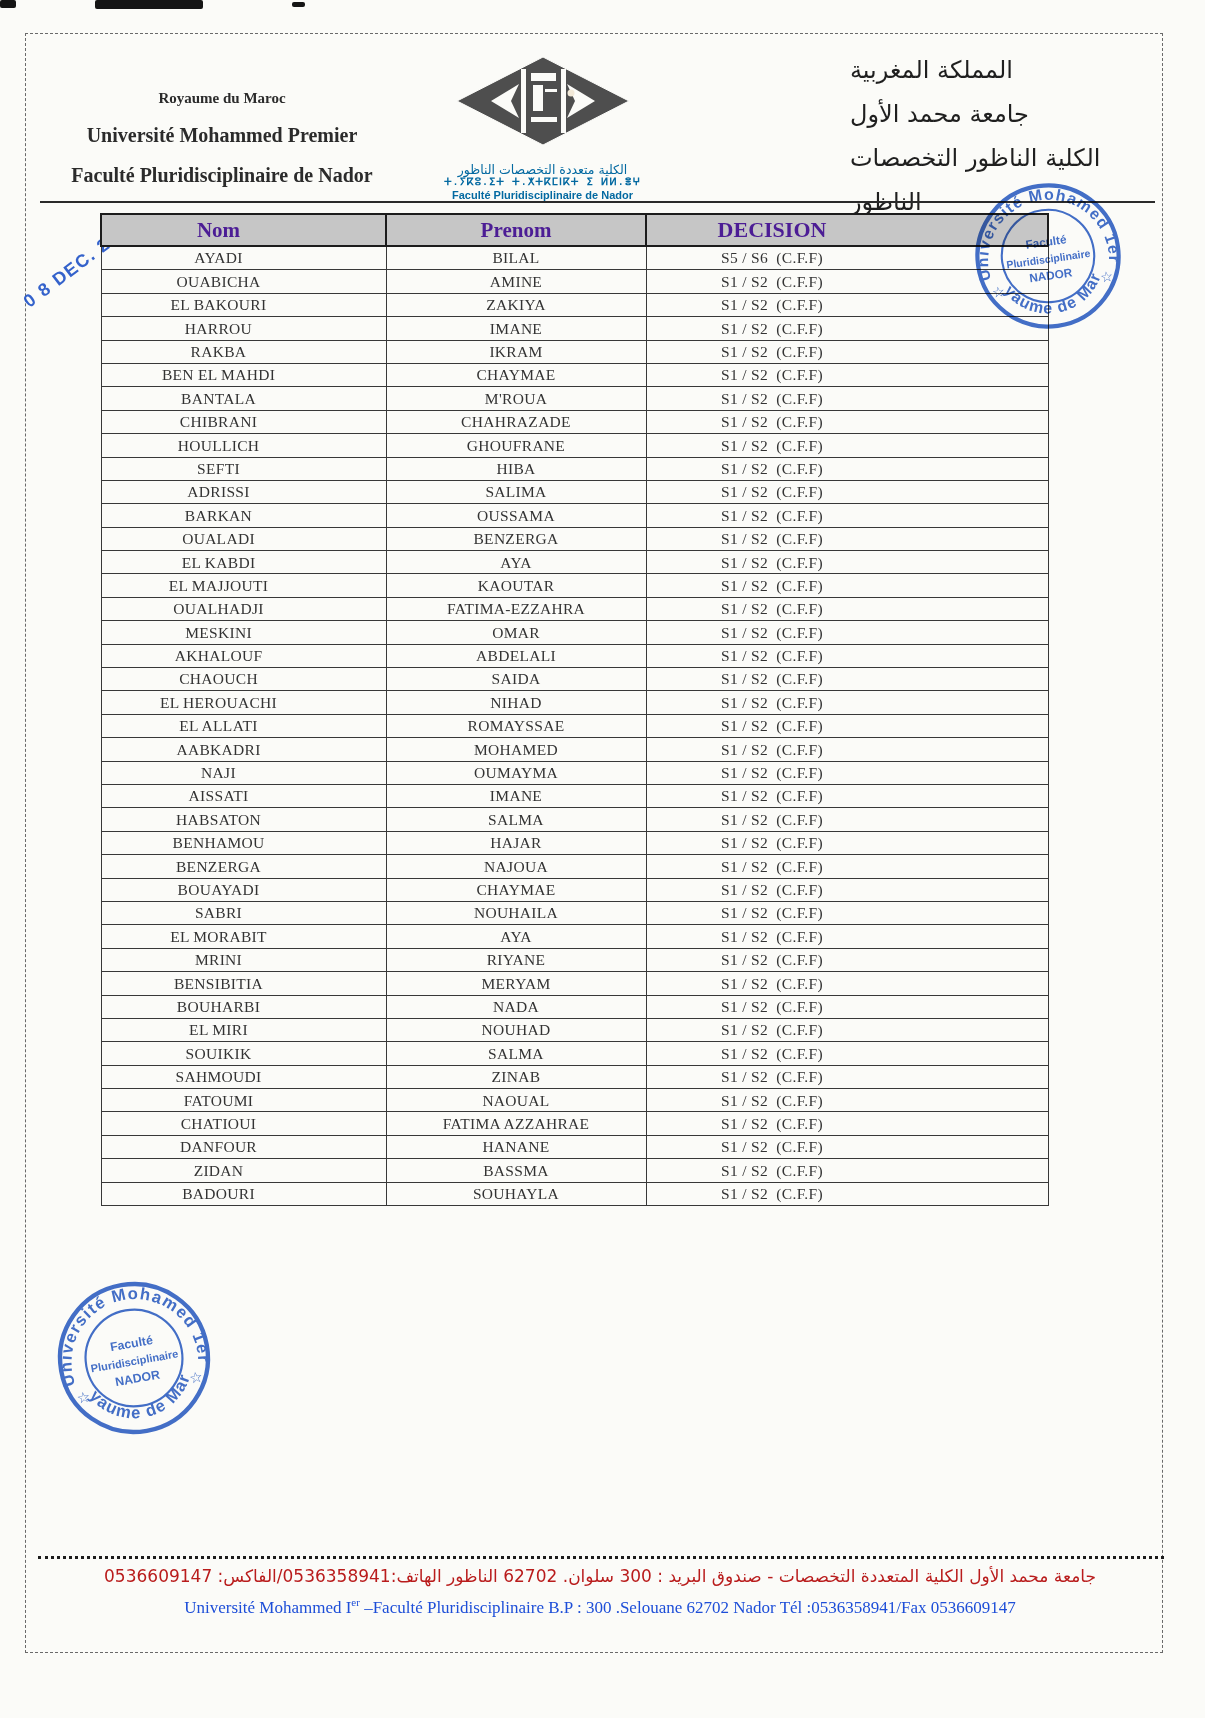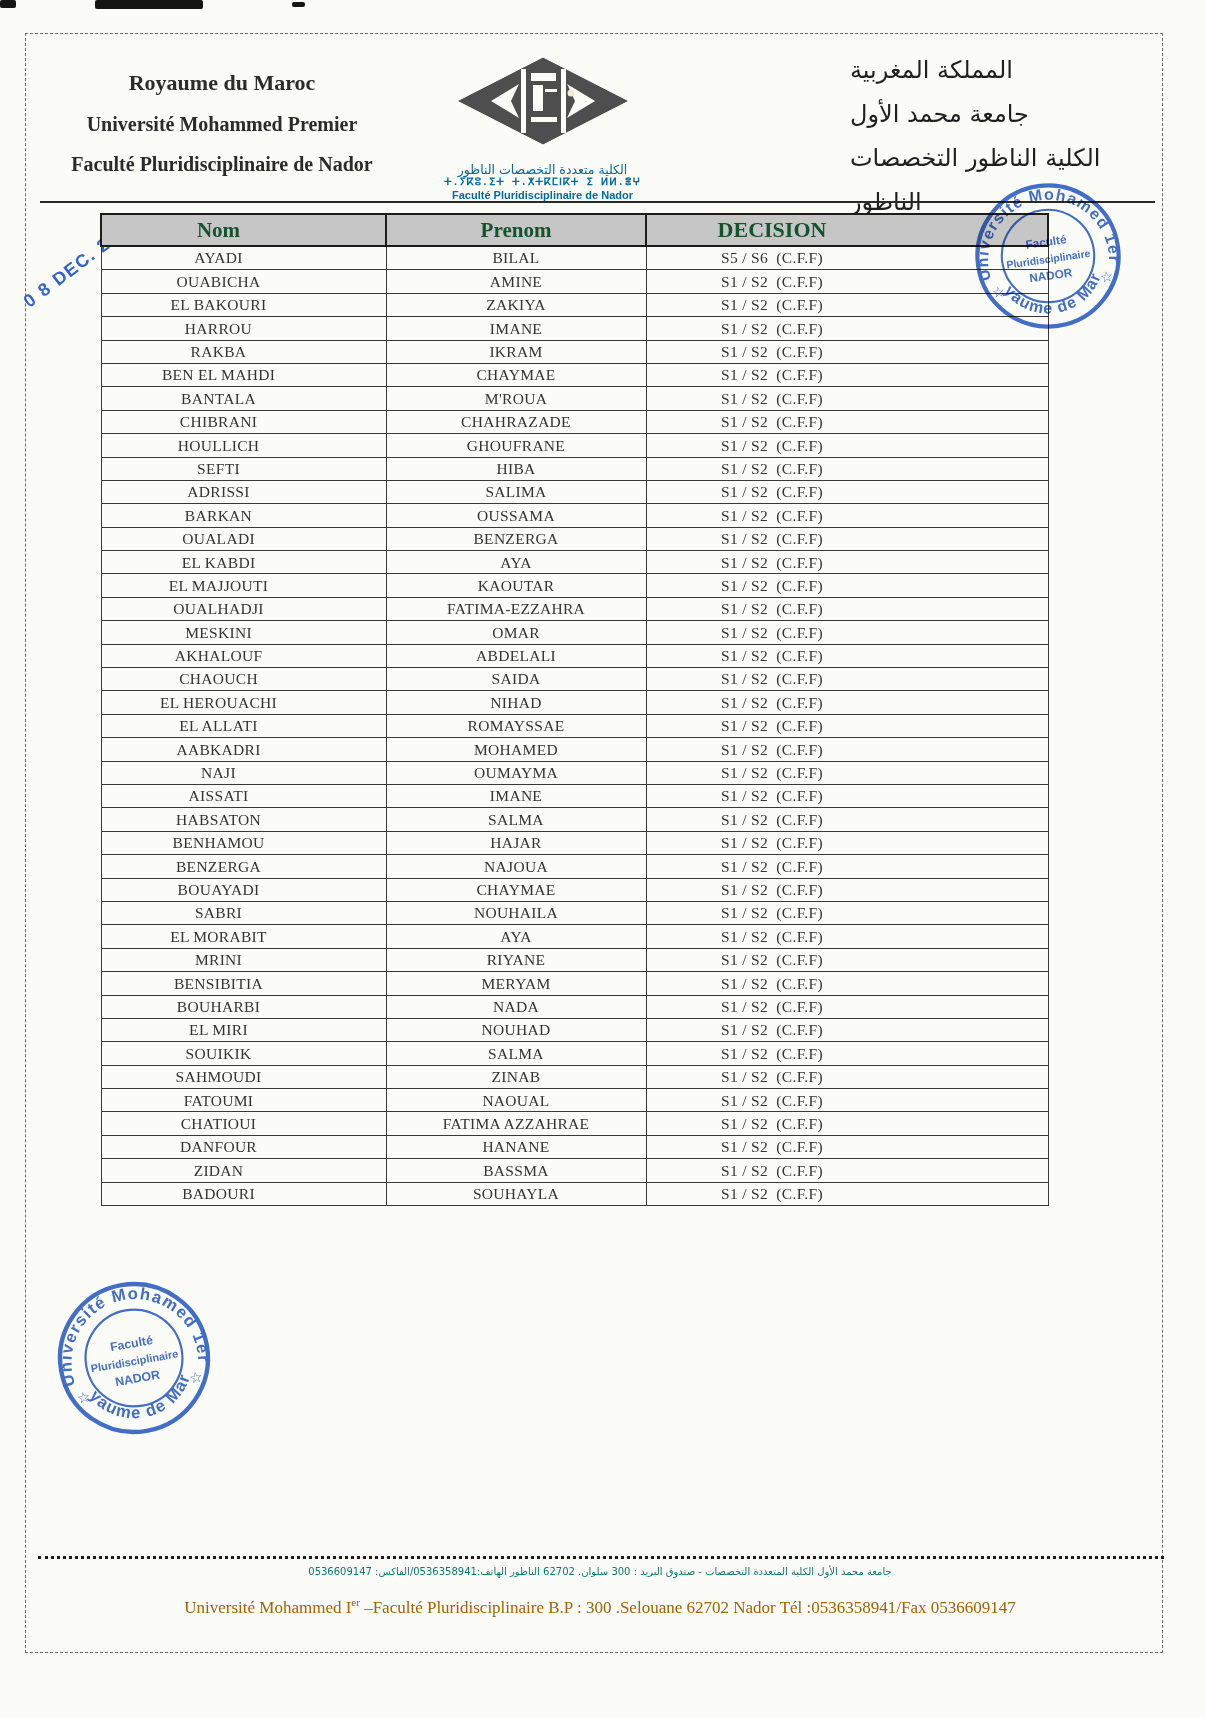--- a/index.html
+++ b/index.html
@@ -4,21 +4,21 @@
 <style>
   html,body{margin:0;padding:0;background:#e9e9e7;}
   .page{position:relative;width:1205px;height:1718px;background:#fbfbf8;overflow:hidden;
         font-family:"Liberation Serif",serif;color:#2b2b2b;}
   .frame{position:absolute;left:25px;top:33px;width:1136px;height:1618px;
          border:1px dashed #6a6a6a;pointer-events:none;}
   .smudge{position:absolute;background:#151515;border-radius:2px;}
 
   
   .hdr-left{position:absolute;left:42px;top:70px;width:360px;text-align:center;font-weight:bold;}
-  .hdr-left .l1{font-size:22px;margin-bottom:17px;}
+  .hdr-left .l1{font-size:15px;margin-bottom:17px;margin-top:20px;}
   .hdr-left .l2{font-size:20px;margin-bottom:17px;}
   .hdr-left .l3{font-size:20px;}
   .hdr-right{position:absolute;left:850px;top:48px;width:310px;text-align:left;direction:rtl;
              font-family:"DejaVu Sans",sans-serif;font-size:24px;line-height:44px;color:#1f1f1f;}
   .logo-wrap{position:absolute;left:430px;top:55px;width:225px;text-align:center;}
   .logo-captions{margin-top:12px;line-height:1.15;color:#0369a1;}
   .logo-ar{font-family:"DejaVu Sans",sans-serif;font-size:12.5px;direction:rtl;}
   .logo-tf{font-family:Liberation Mono, monospace;font-size:10px;font-weight:bold;letter-spacing:1px;}
   .logo-fr{font-family:"Liberation Sans",sans-serif;font-size:11px;font-weight:bold;}
 
@@ -27,43 +27,43 @@
   
   .date-stamp{position:absolute;left:-14px;top:252px;width:190px;text-align:center;
               font-family:"Liberation Sans",sans-serif;font-weight:bold;font-size:18px;
               letter-spacing:1.5px;transform:rotate(-37deg);opacity:.92;}
 
   
   .tbl-wrap{position:absolute;left:100px;top:213px;width:947px;}
   table.results{border-collapse:collapse;table-layout:fixed;width:947px;}
   table.results col.c1{width:285px;} table.results col.c2{width:260px;} table.results col.c3{width:402px;}
   table.results th{background:#c6c6c6;border:2px solid #1c1c1c;height:30px;
-                   font-size:21px;font-weight:bold;color:#14532d;padding:0;}
+                   font-size:21px;font-weight:bold;color:#4c1d95;padding:0;}
   table.results th:nth-child(3){font-size:22px;padding-right:150px;}
   table.results td{border:1.6px solid #383838;height:22.4px;padding:0;text-align:center;
                    font-size:15.5px;color:#333;letter-spacing:.3px;white-space:pre;line-height:1;}
   table.results td:nth-child(1){padding-right:50px;}
   table.results td:nth-child(3){padding-right:150px;}
   table.results th:nth-child(1){padding-right:50px;}
 
   
   .stamp{position:absolute;mix-blend-mode:multiply;opacity:.88;}
   .stamp svg{display:block;}
   .stamp-tr{left:964px;top:172px;width:168px;height:168px;transform:rotate(-8deg);}
   .stamp-bl{left:46px;top:1270px;width:176px;height:176px;transform:rotate(-10deg);}
   .ring-txt{font-family:"Liberation Sans",sans-serif;font-weight:bold;font-size:19px;letter-spacing:1.5px;}
   .ring-star{font-family:"DejaVu Sans",sans-serif;font-size:17px;font-weight:bold;}
   .ctr-txt{font-family:"Liberation Sans",sans-serif;font-weight:bold;text-anchor:middle;}
 
   
   .foot-sep{position:absolute;left:38px;top:1556px;width:1126px;border-top:3.5px dotted #1c1c1c;}
   .foot-ar{position:absolute;left:40px;top:1566px;width:1120px;text-align:center;direction:rtl;
-           font-family:"DejaVu Sans",sans-serif;font-size:10px;color:#0f766e;}
+           font-family:"DejaVu Sans",sans-serif;font-size:17px;color:#b91c1c;}
   .foot-fr{position:absolute;left:40px;top:1596px;width:1120px;text-align:center;
-           font-size:17px;color:#a16207;}
+           font-size:17px;color:#1d4ed8;}
   .foot-fr sup{font-size:11px;}
 </style>
 </head>
 <body>
 
 <div class="page">
   <div class="frame"></div>
 
   <div class="smudge" style="left:0;top:0;width:16px;height:8px;"></div>
   <div class="smudge" style="left:95px;top:0;width:108px;height:9px;"></div>

